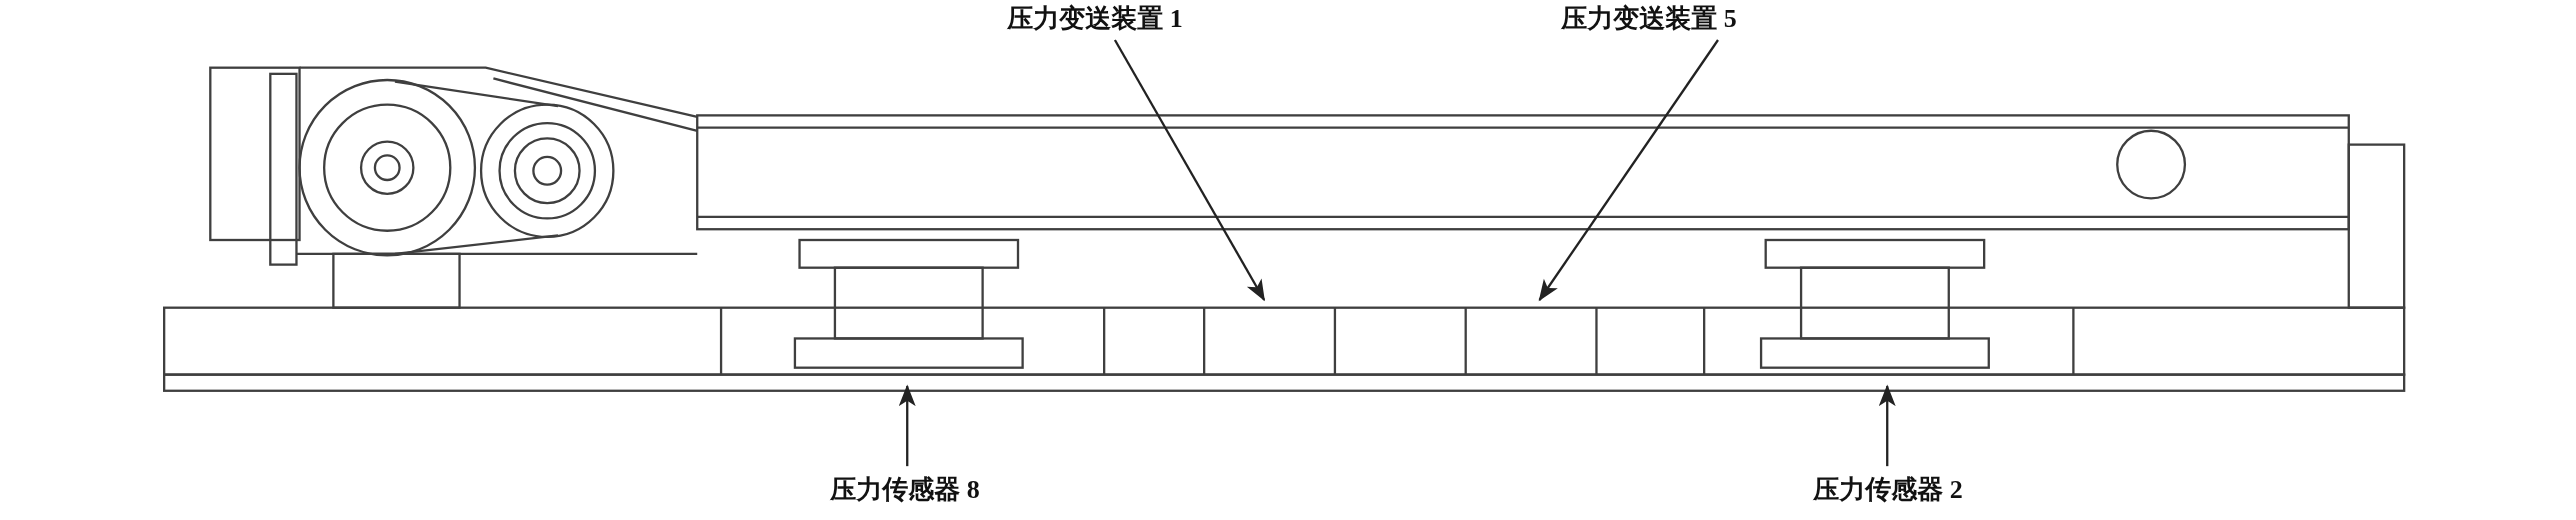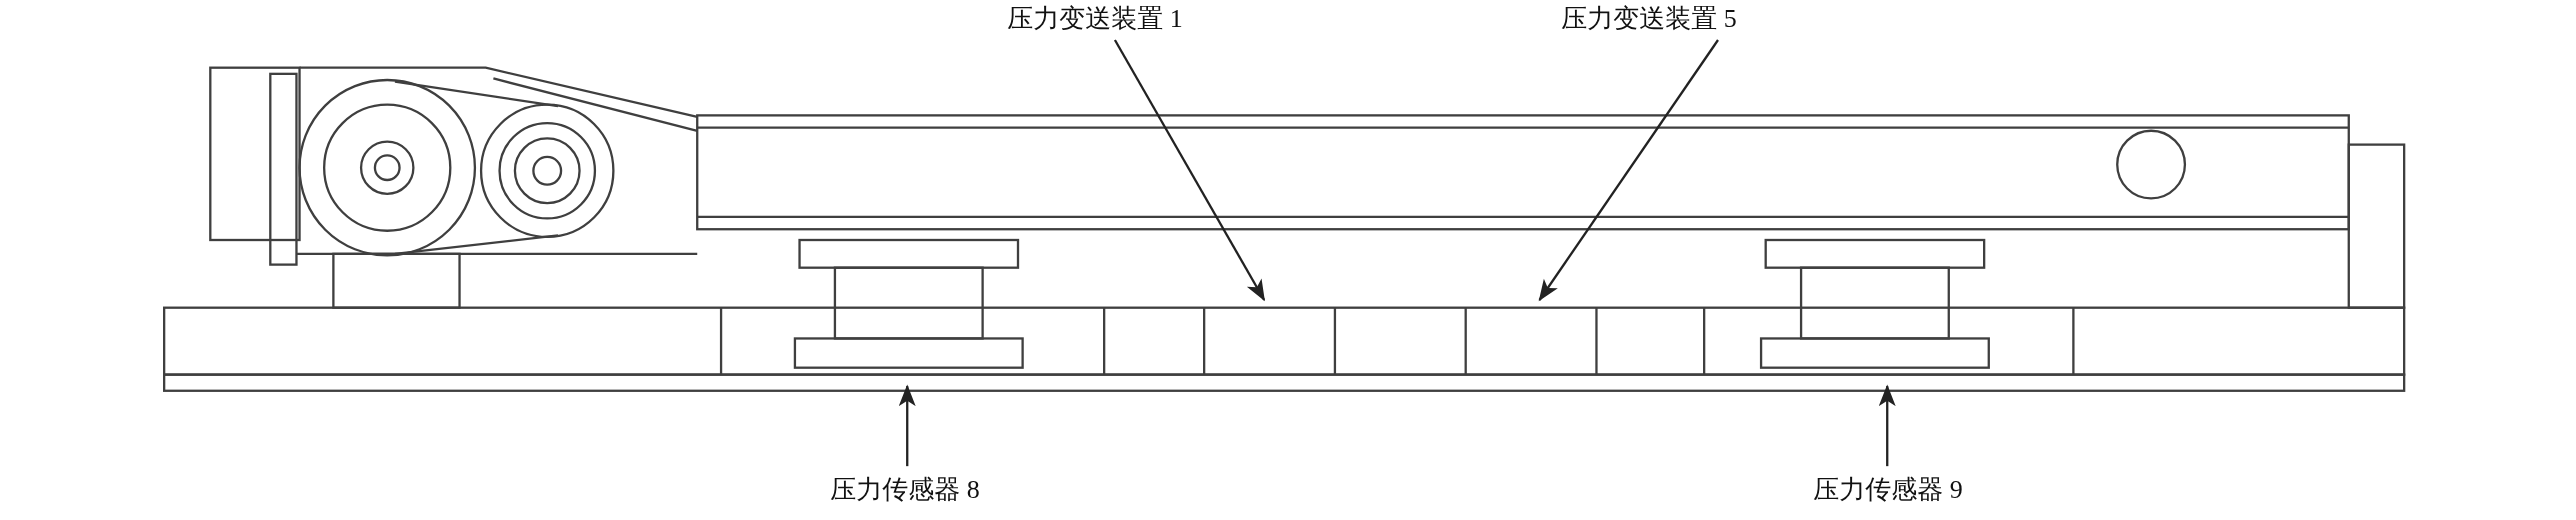--- a/index.html
+++ b/index.html
@@ -12,20 +12,21 @@
     padding: 0;
     background: var(--bg);
   }
   .canvas {
     position: relative;
     width: 2576px;
     height: 520px;
     background: var(--bg);
     overflow: hidden;
     font-family: "Liberation Serif", serif;
+    font-weight: bold;
   }
   .canvas svg {
     position: absolute;
     left: 0;
     top: 0;
   }
   .draw {
     stroke: var(--line);
     fill: none;
     stroke-width: 3;
@@ -120,16 +121,16 @@
       <line x1="2452" y1="606" x2="2452" y2="502" marker-end="url(#ah)"></line>
     </g>
   </svg>
 
   <div class="lbl" style="left:1095px; top:4.6px">压力变送装置 1</div>
 
   <div class="lbl" style="left:1649px; top:4.6px">压力变送装置 5</div>
 
   <div class="lbl" style="left:905px; top:476px">压力传感器 8</div>
 
-  <div class="lbl" style="left:1888px; top:476px">压力传感器 9</div>
+  <div class="lbl" style="left:1888px; top:476px">压力传感器 2</div>
 
 </div>
 
 
 </body></html>

